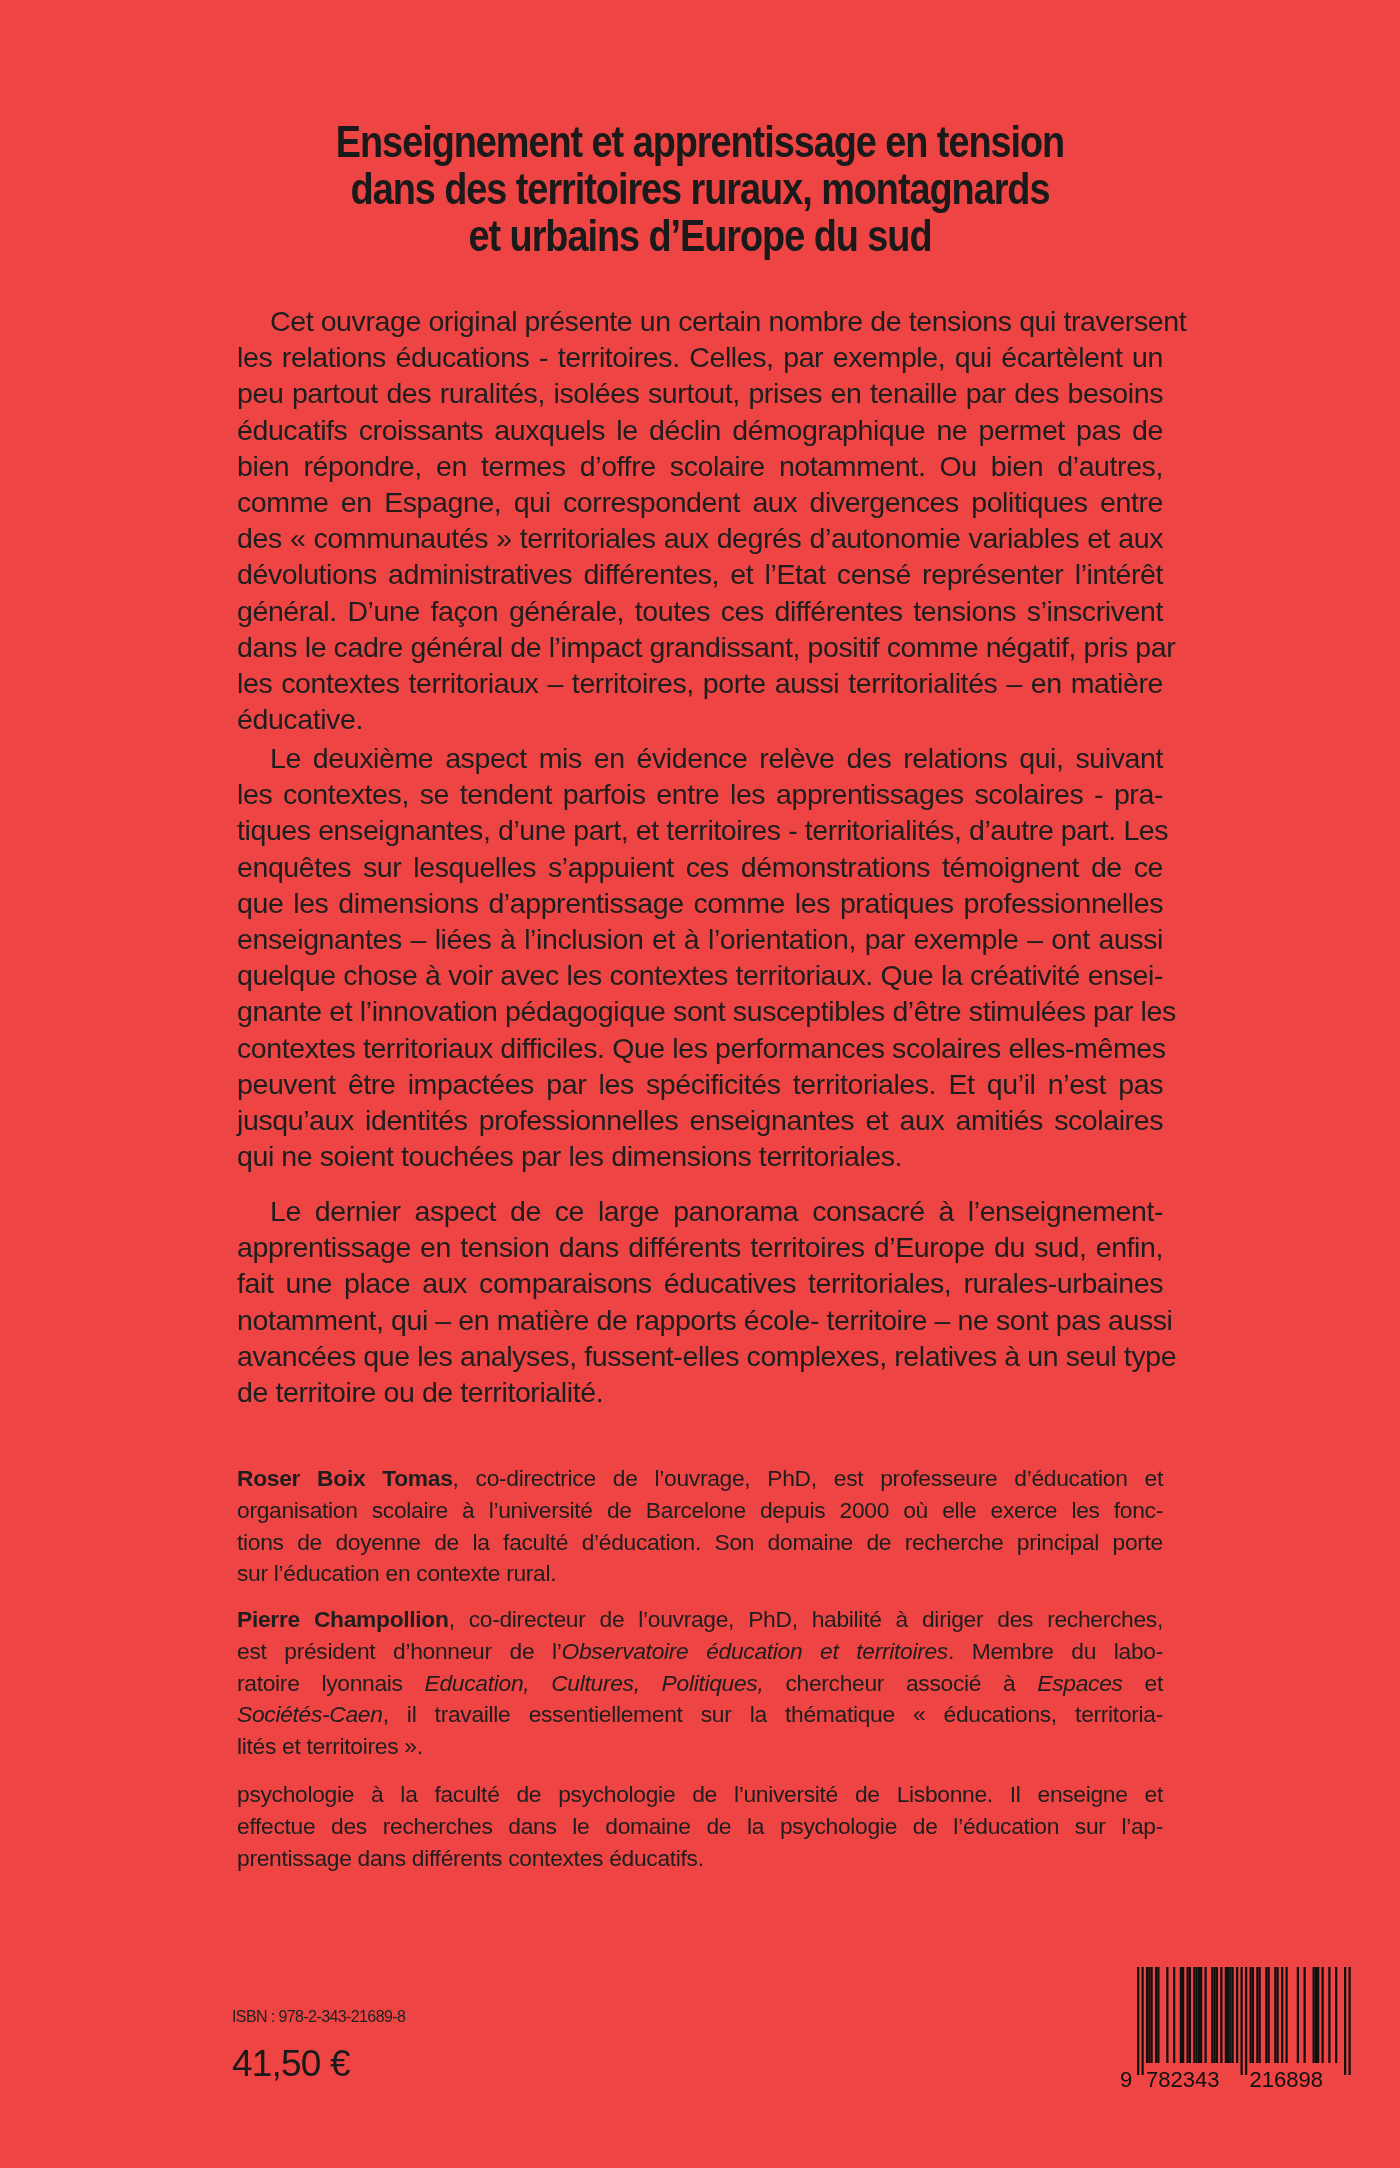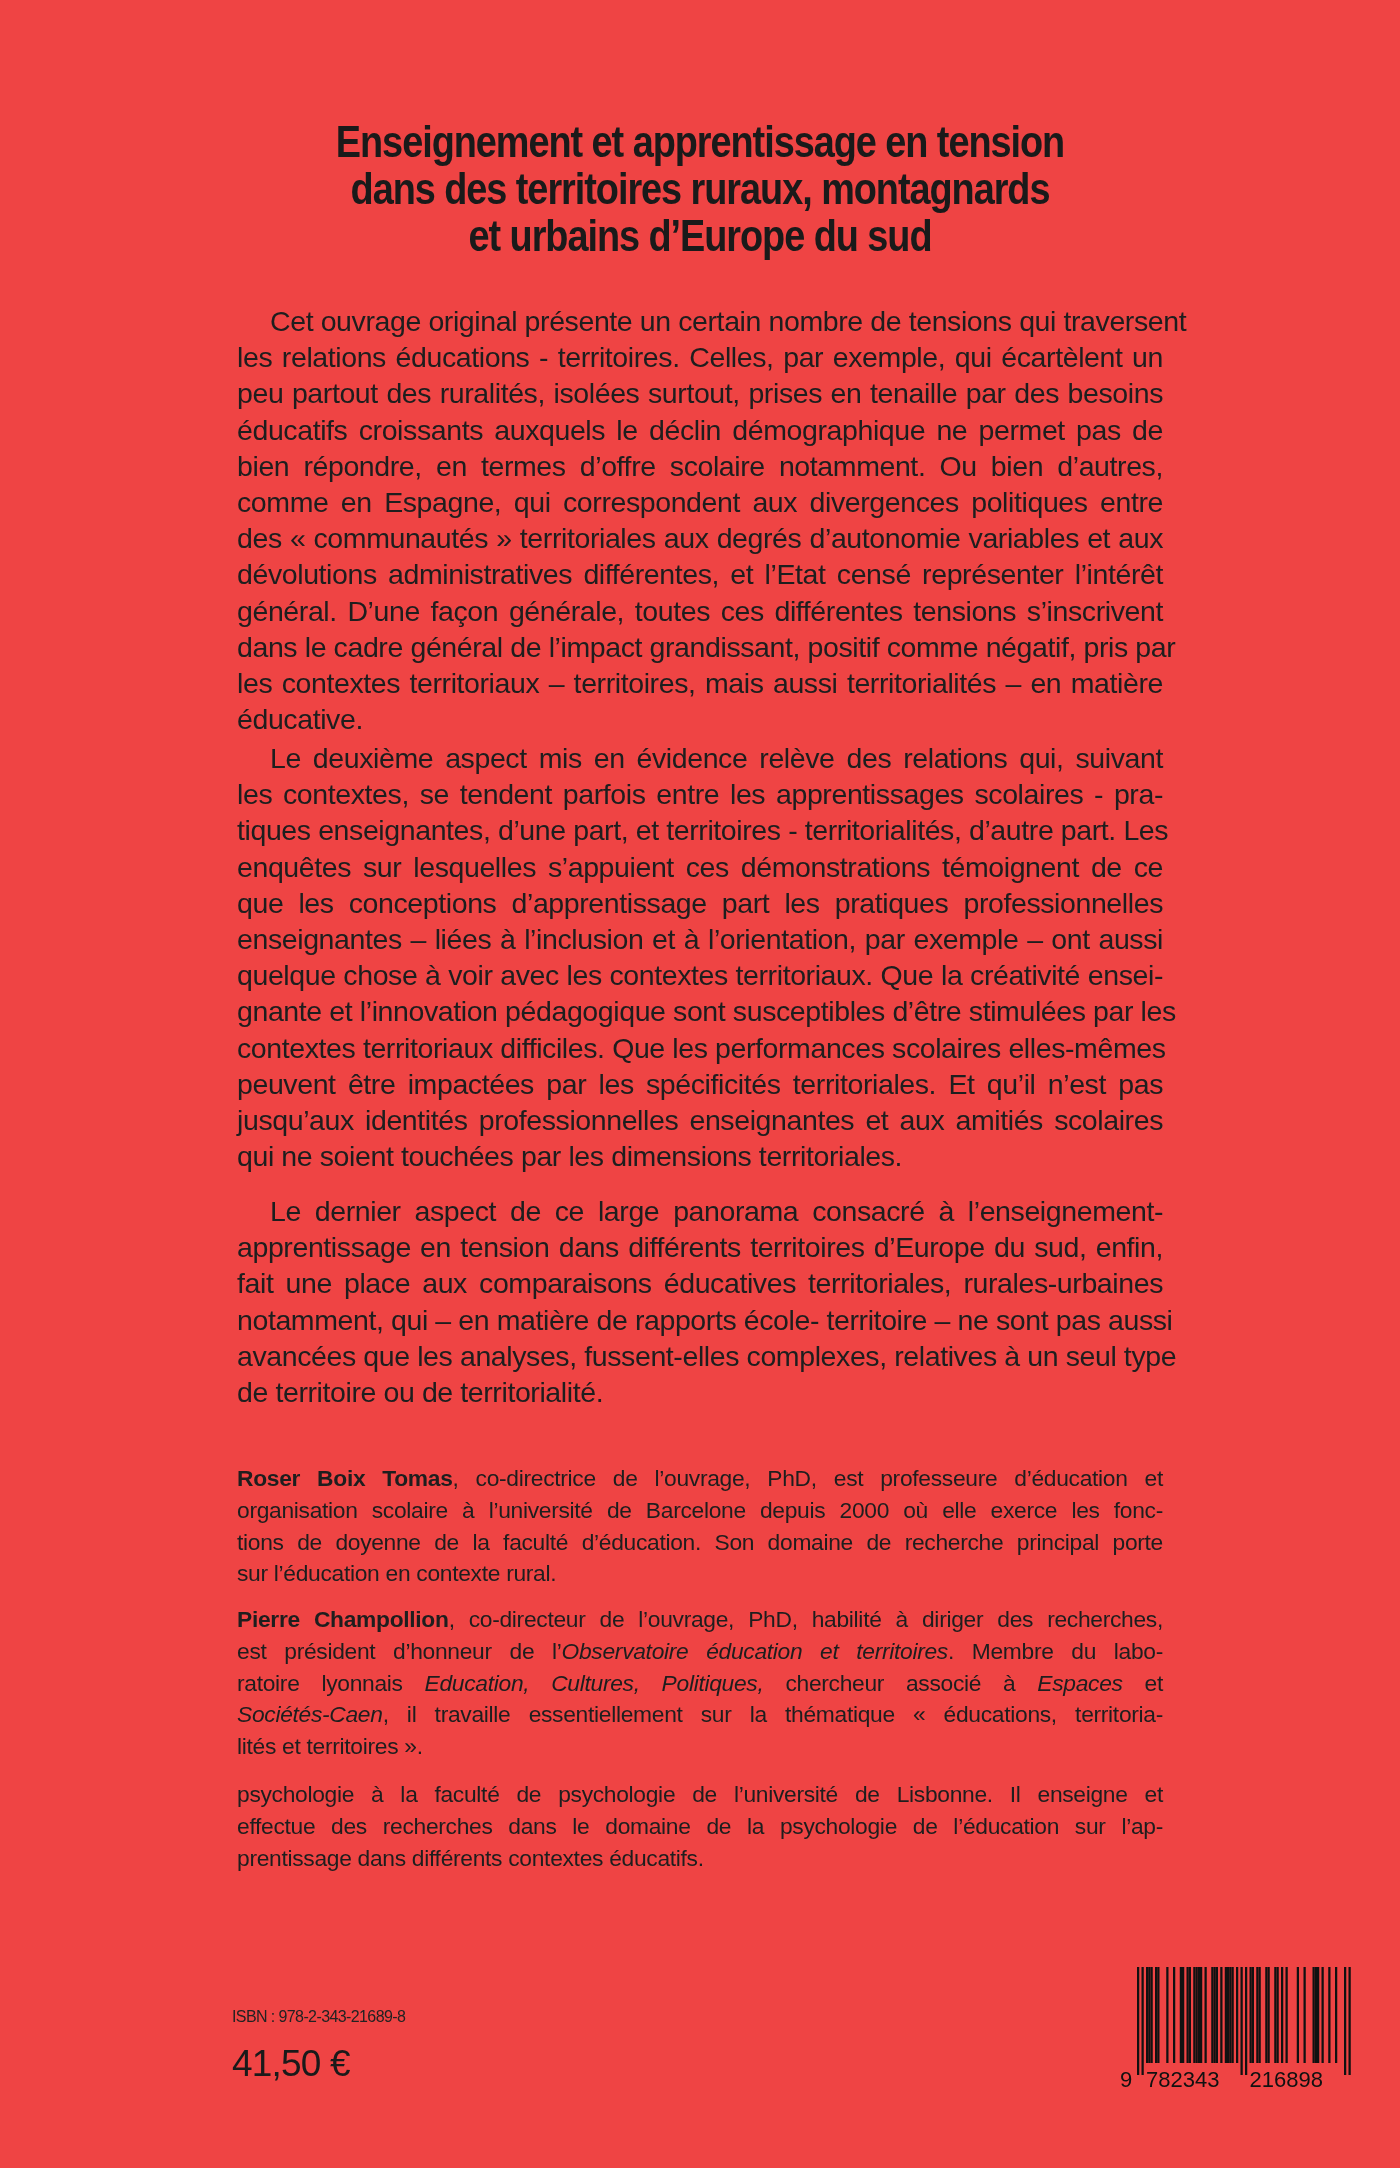--- a/index.html
+++ b/index.html
@@ -121,29 +121,29 @@
       <span class="line" style="padding-left: 33px;">Cet ouvrage original présente un certain nombre de tensions qui traversent</span>
       <span class="line">les relations éducations - territoires. Celles, par exemple, qui écartèlent un</span>
       <span class="line">peu partout des ruralités, isolées surtout, prises en tenaille par des besoins</span>
       <span class="line">éducatifs croissants auxquels le déclin démographique ne permet pas de</span>
       <span class="line">bien répondre, en termes d’offre scolaire notamment. Ou bien d’autres,</span>
       <span class="line">comme en Espagne, qui correspondent aux divergences politiques entre</span>
       <span class="line">des « communautés » territoriales aux degrés d’autonomie variables et aux</span>
       <span class="line">dévolutions administratives différentes, et l’Etat censé représenter l’intérêt</span>
       <span class="line">général. D’une façon générale, toutes ces différentes tensions s’inscrivent</span>
       <span class="line">dans le cadre général de l’impact grandissant, positif comme négatif, pris par</span>
-      <span class="line">les contextes territoriaux – territoires, mais aussi territorialités – en matière</span>
+      <span class="line">les contextes territoriaux – territoires, porte aussi territorialités – en matière</span>
       <span class="line last">éducative.</span>
     </div>
   <div class="body-block para" id="p2">
       <span class="line" style="padding-left: 33px;">Le deuxième aspect mis en évidence relève des relations qui, suivant</span>
       <span class="line">les contextes, se tendent parfois entre les apprentissages scolaires - pra-</span>
       <span class="line">tiques enseignantes, d’une part, et territoires - territorialités, d’autre part. Les</span>
       <span class="line">enquêtes sur lesquelles s’appuient ces démonstrations témoignent de ce</span>
-      <span class="line">que les conceptions d’apprentissage part les pratiques professionnelles</span>
+      <span class="line">que les dimensions d’apprentissage comme les pratiques professionnelles</span>
       <span class="line">enseignantes – liées à l’inclusion et à l’orientation, par exemple – ont aussi</span>
       <span class="line">quelque chose à voir avec les contextes territoriaux. Que la créativité ensei-</span>
       <span class="line">gnante et l’innovation pédagogique sont susceptibles d’être stimulées par les</span>
       <span class="line">contextes territoriaux difficiles. Que les performances scolaires elles-mêmes</span>
       <span class="line">peuvent être impactées par les spécificités territoriales. Et qu’il n’est pas</span>
       <span class="line">jusqu’aux identités professionnelles enseignantes et aux amitiés scolaires</span>
       <span class="line last">qui ne soient touchées par les dimensions territoriales.</span>
     </div>
   <div class="body-block para" id="p3">
       <span class="line" style="padding-left: 33px;">Le dernier aspect de ce large panorama consacré à l’enseignement-</span>

